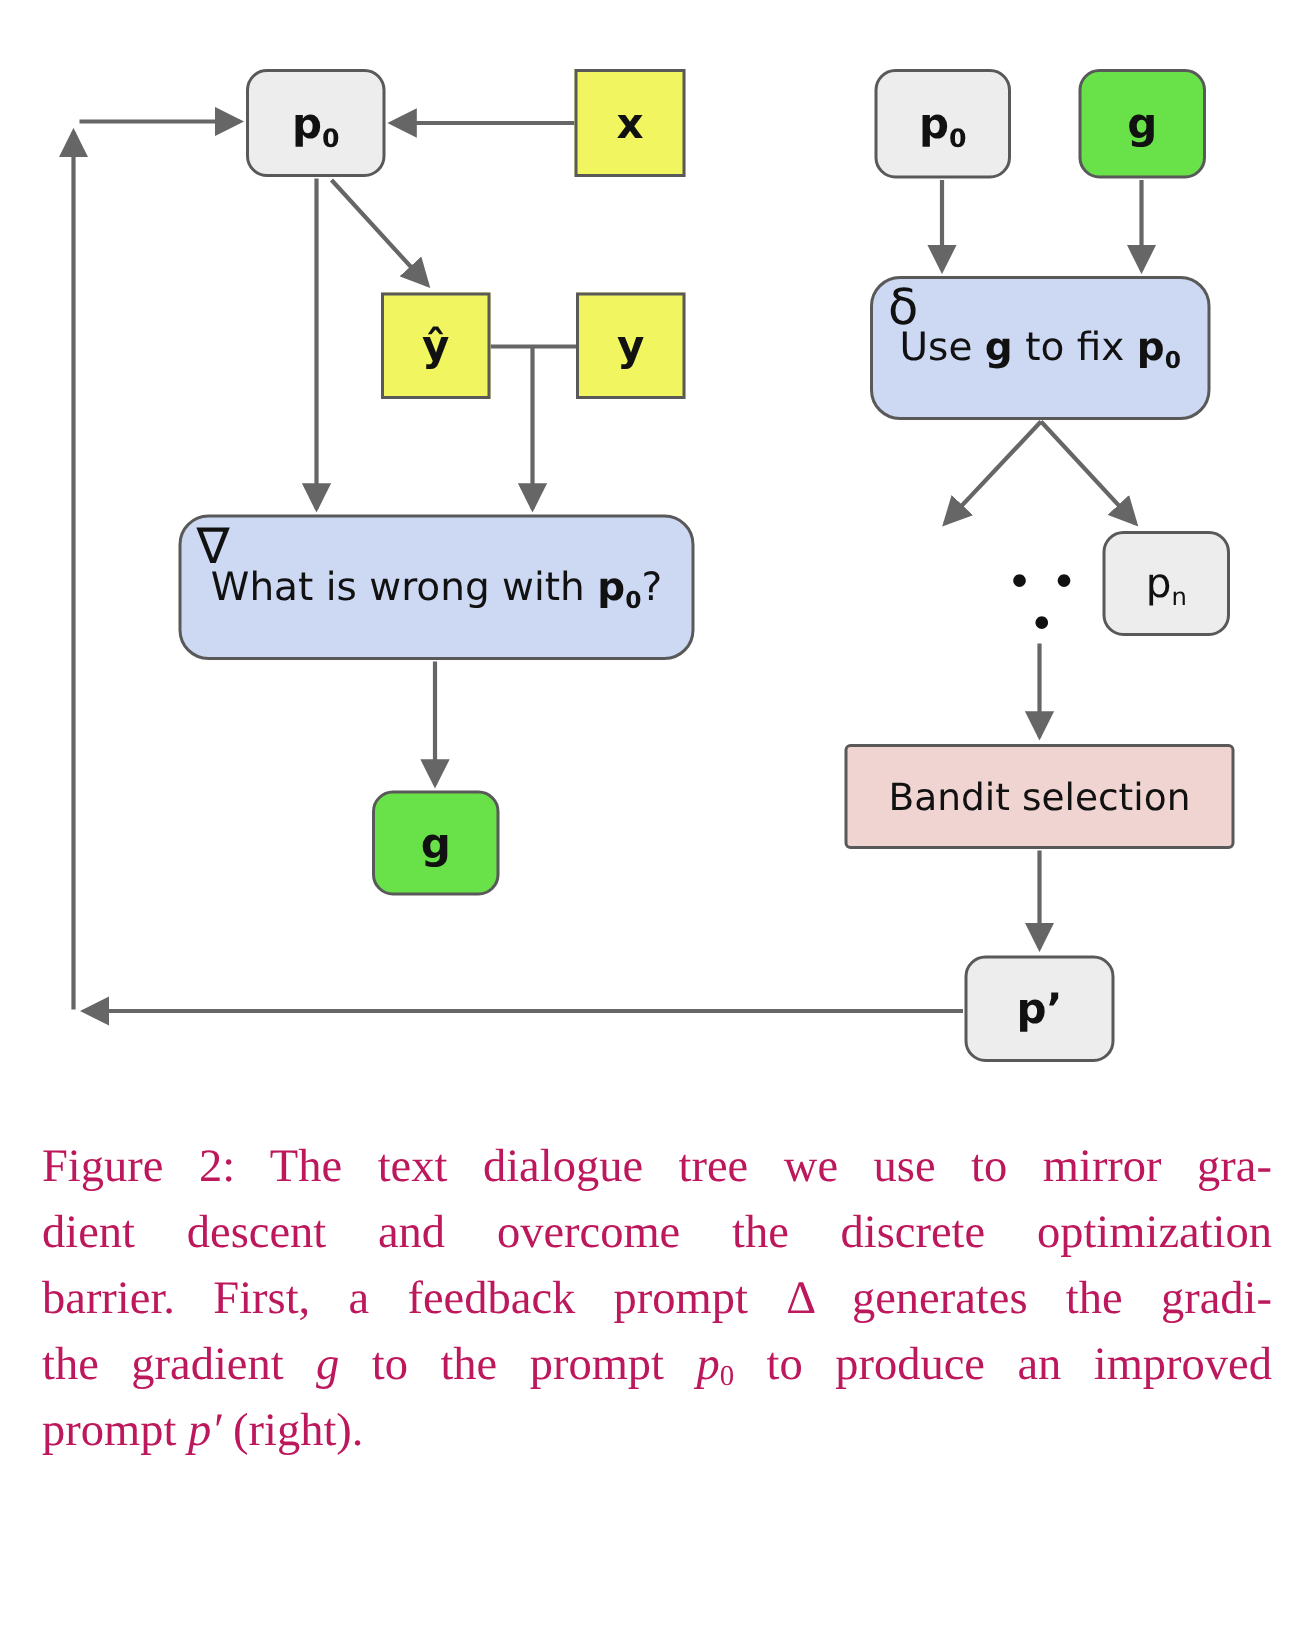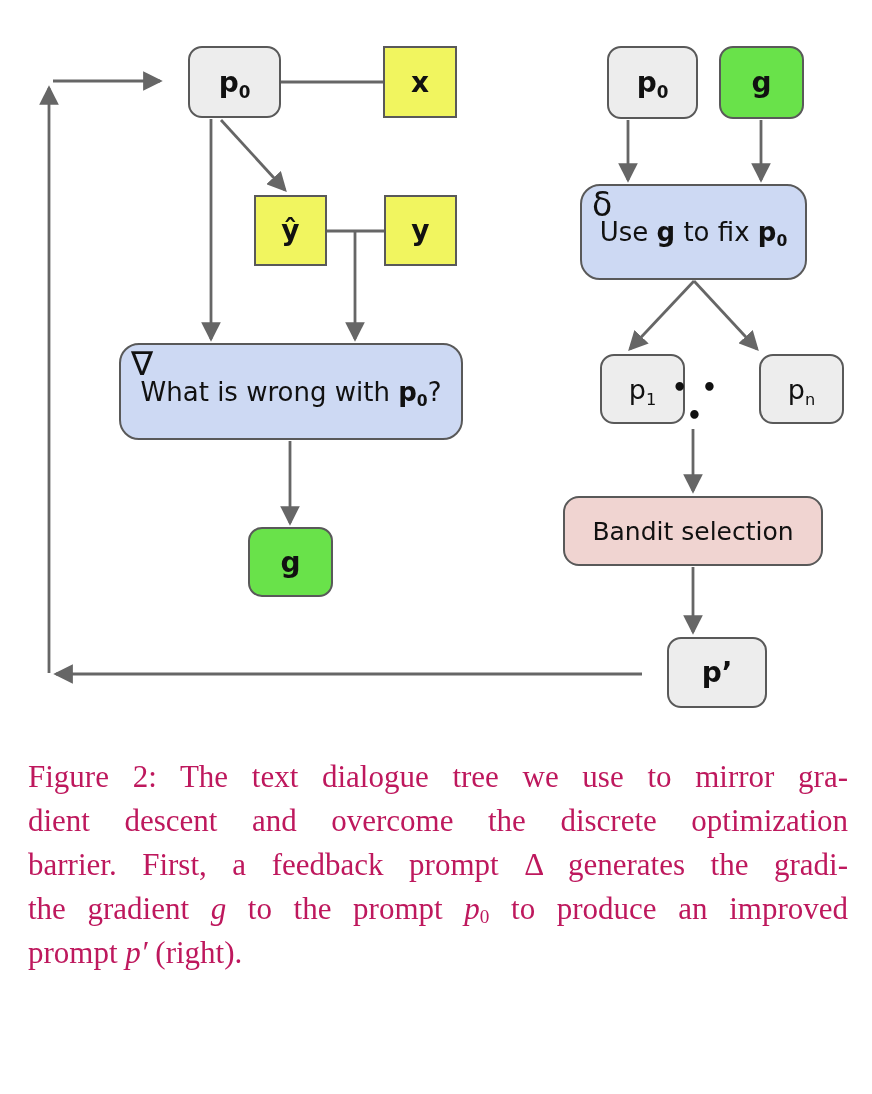--- a/index.html
+++ b/index.html
@@ -14,25 +14,25 @@
   .edges{position:absolute;left:0;top:0;width:872px;height:735px;}
   .edges line{stroke:var(--arrow);stroke-width:2.8px;}
   .edges marker path{fill:var(--arrow);}
   .node{
     position:absolute;display:flex;align-items:center;justify-content:center;
     border:2.6px solid var(--box-border);color:var(--text);
     font-family:"DejaVu Sans","Liberation Sans",sans-serif;font-size:28px;
   }
   .round{border-radius:14px;}
   .biground{border-radius:20px;}
-  .gray{background:var(--box-gray);margin-left:24px;}
+  .gray{background:var(--box-gray);}
   .yellow{background:var(--box-yellow);border-radius:0;}
   .green{background:var(--box-green);}
   .blue{background:var(--box-blue);}
-  .pink{background:var(--box-pink);border-radius:16px;}
+  .pink{background:var(--box-pink);border-radius:4px;}
   .bold{font-weight:bold;}
   .node sub{font-size:0.6em;vertical-align:-0.35em;line-height:0;}
   .corner-sym{position:absolute;left:10px;top:1px;font-size:33px;font-weight:normal;line-height:1.1;}
   .boxtext{font-size:26px;white-space:nowrap;}
   .bandit-text{font-size:25px;}
   .dots{
     position:absolute;left:660px;top:374px;width:72px;text-align:center;
     font-family:"DejaVu Sans","Liberation Sans",sans-serif;
     font-weight:bold;font-size:24px;letter-spacing:3px;color:var(--text);
   }
@@ -107,23 +107,20 @@
 
     <div class="node green round bold" style="left:719px;top:46px;width:85px;height:73px;">
       <span>g</span>
     </div>
 
     <div class="node blue biground" style="left:580px;top:184px;width:227px;height:96px;">
       <span class="corner-sym">δ</span>
       <span class="boxtext"><span>Use </span><b>g</b><span> to fix </span><b><span>p</span><sub>0</sub></b></span>
     </div>
 
-    <div class="node gray round" style="left:576px;top:354px;width:85px;height:70px;font-size:27px;">
-      <span><span>p</span><sub>1</sub></span>
-    </div>
 
     <div class="dots">• • •</div>
 
     <div class="node gray round" style="left:735px;top:354px;width:85px;height:70px;font-size:27px;">
       <span><span>p</span><sub>n</sub></span>
     </div>
 
     <div class="node pink" style="left:563px;top:496px;width:260px;height:70px;">
       <span class="bandit-text">Bandit selection</span>
     </div>

